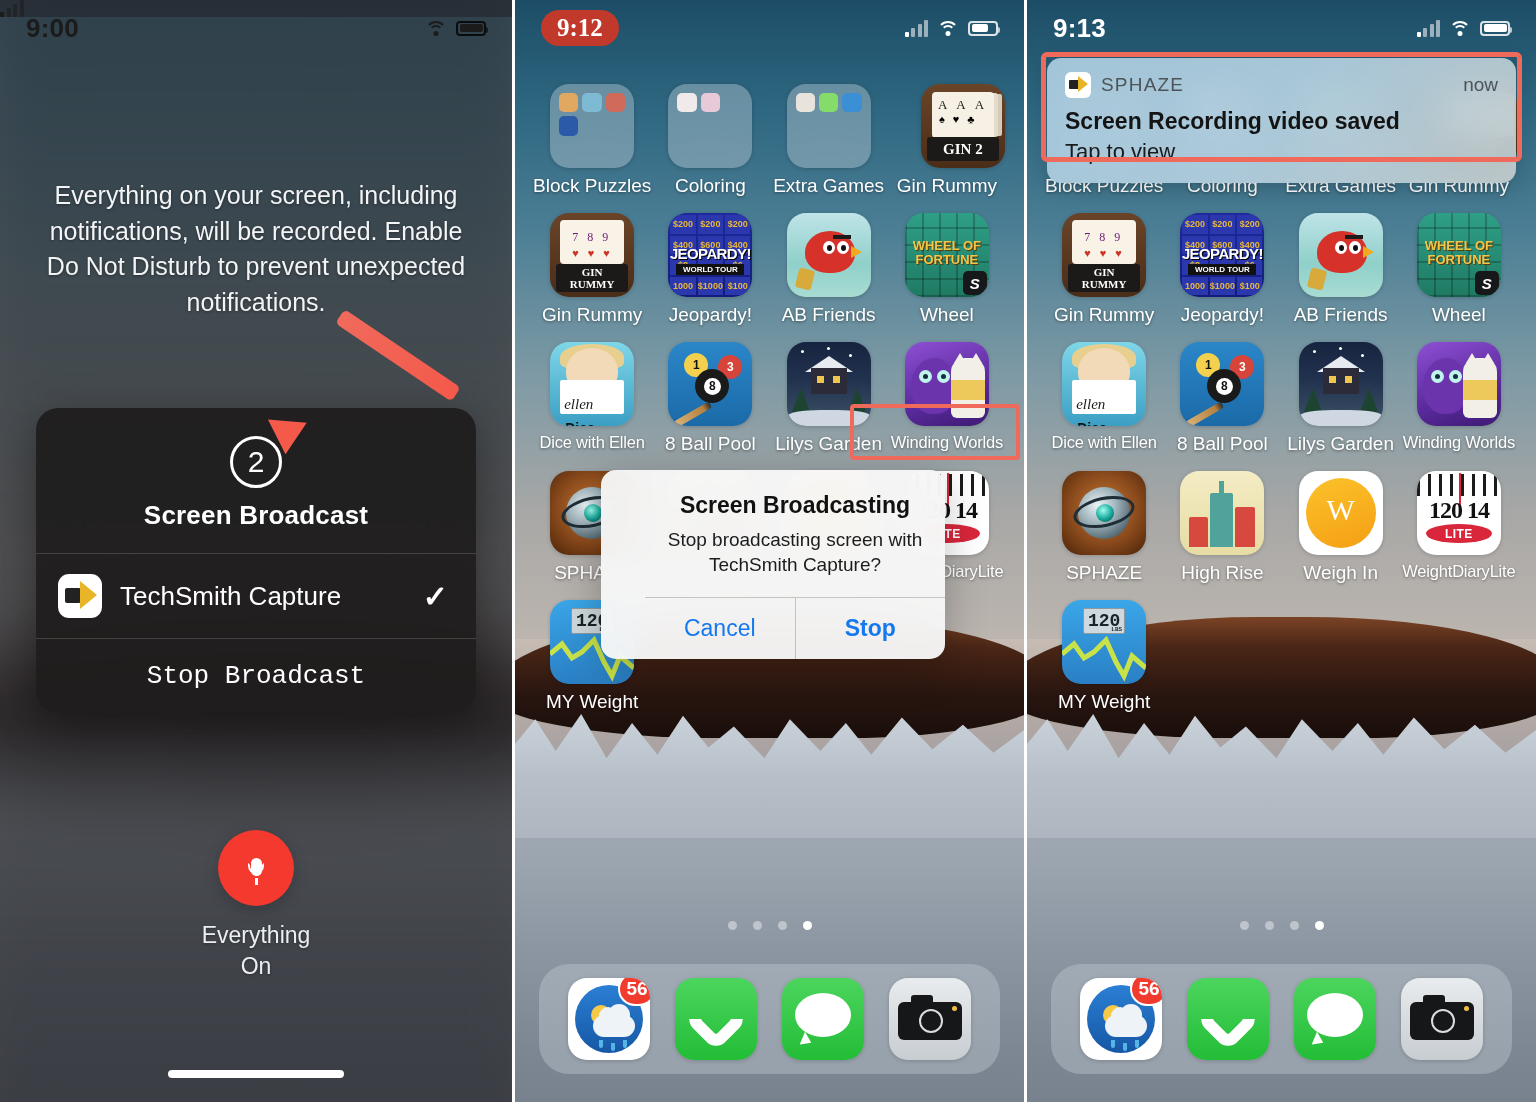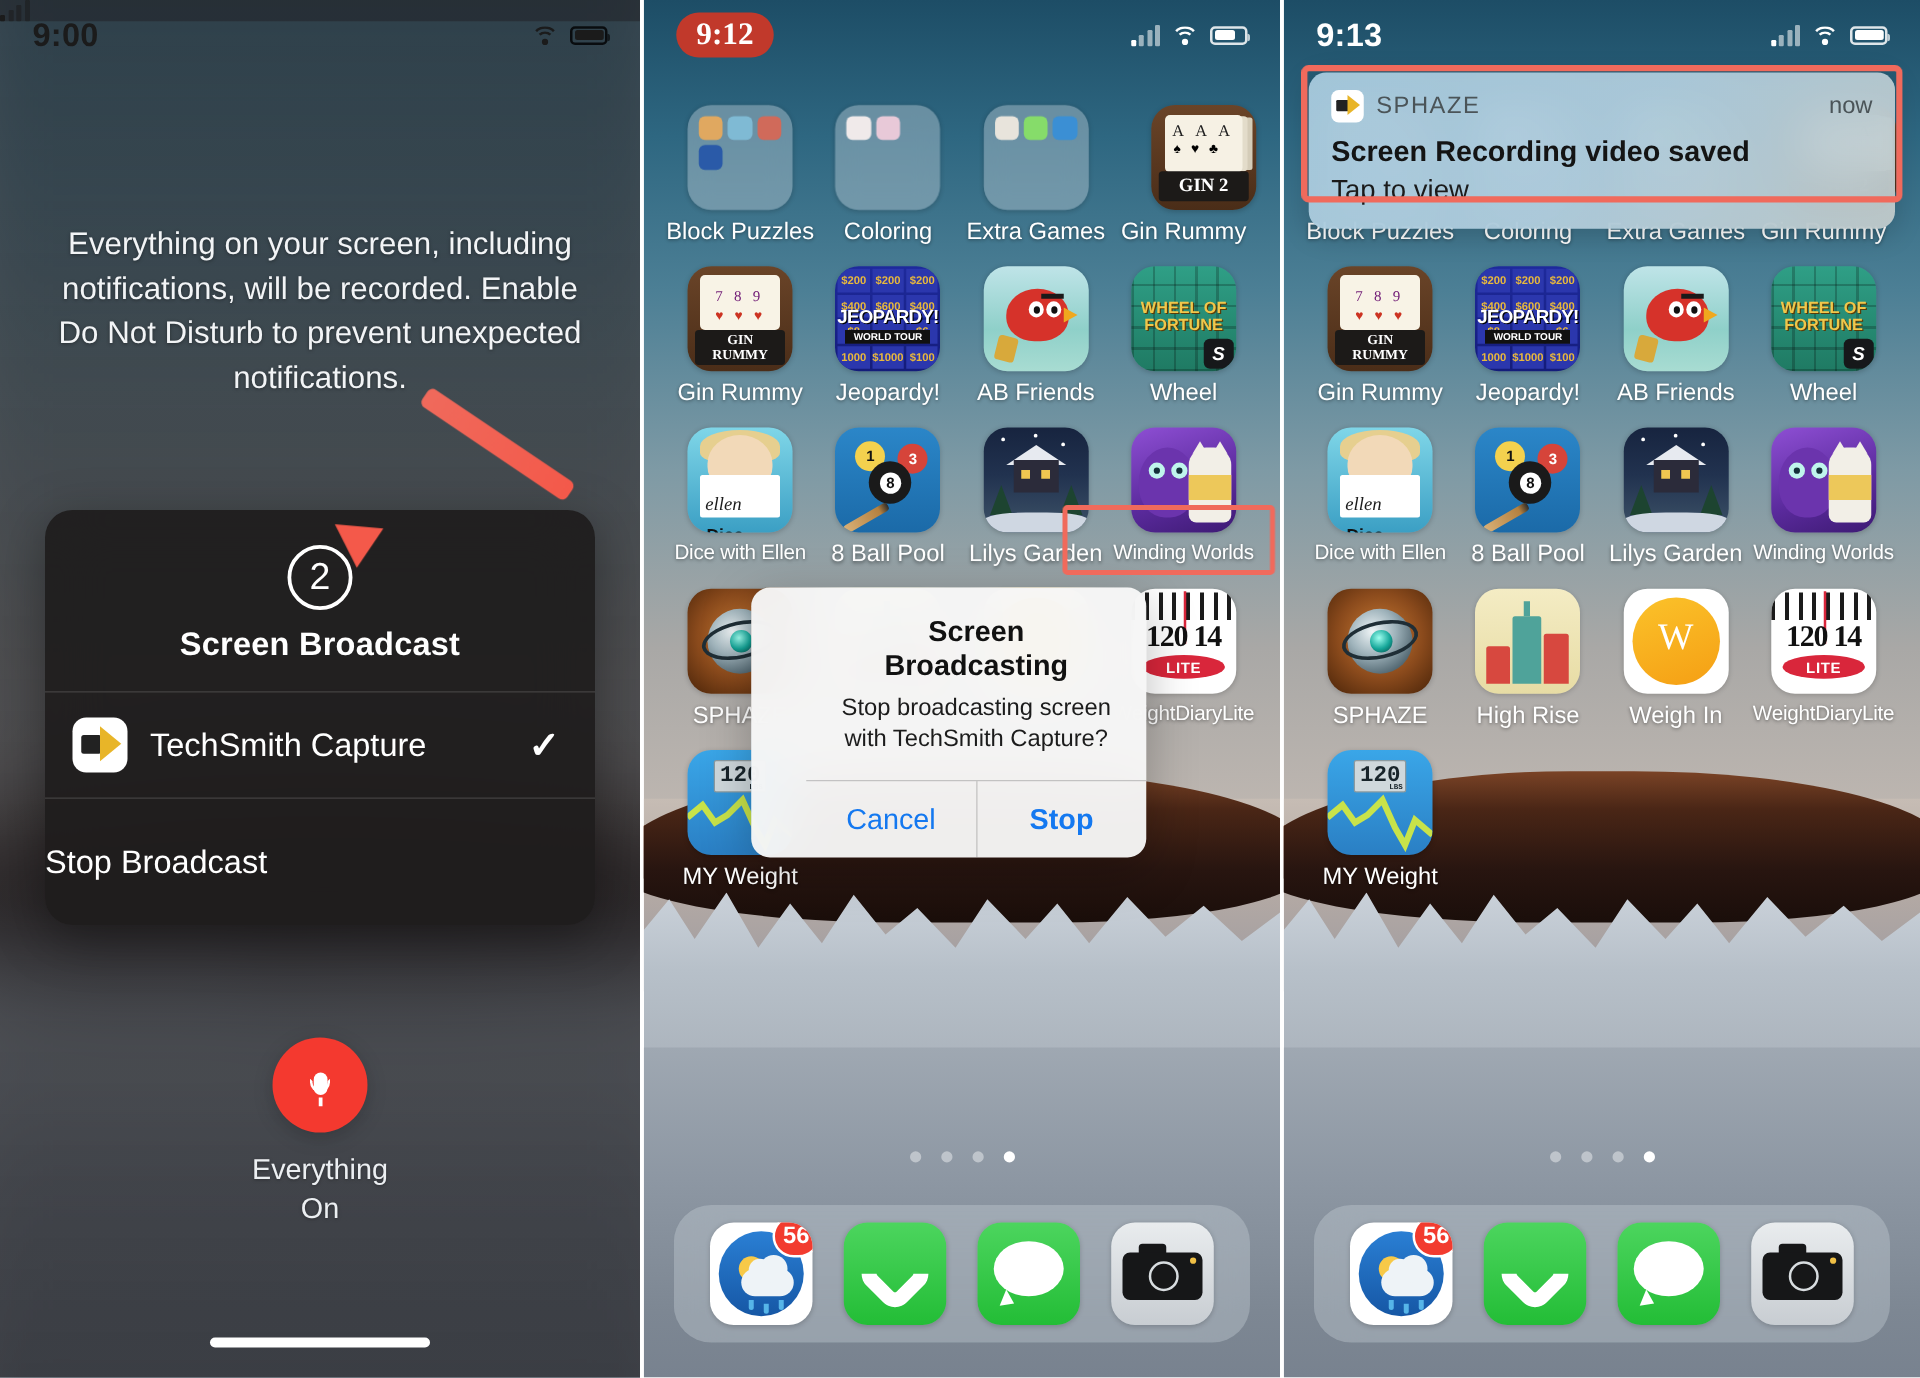--- a/index.html
+++ b/index.html
@@ -110,22 +110,22 @@
     display:flex; align-items:center; justify-content:center;
     color:#fff; font-size:30px; font-weight:500; margin: 0 auto 12px;
   }
   .bp-title { color:#fff; font-size:26px; font-weight:700; letter-spacing:.2px; }
   .bp-row {
     display:flex; align-items:center; gap:18px; padding: 20px 22px;
     border-top: 1px solid rgba(255,255,255,.16);
   }
   .bp-row .label { flex:1; color:#fff; font-size:26px; }
   .bp-check { color:#fff; font-size:30px; font-weight:600; margin-right:6px; }
-  .bp-stop { padding: 35px 0; text-align:left; color:#fff; font-size:26px;
-    border-top: 1px solid rgba(255,255,255,.16); }
+  .bp-stop { padding: 22px 0; text-align:center; color:#fff; font-size:26px;
+    border-top: 1px solid rgba(255,255,255,.16); font-family: Liberation Mono, monospace; }
 
   
   .ts-icon { width: 44px; height: 44px; border-radius: 11px; background:#fff;
     position:relative; overflow:hidden; flex: 0 0 auto; }
   .ts-icon .cam { position:absolute; left:7px; top:14px; width:16px; height:15px;
     background:#222; border-radius:2px; }
   .ts-icon .beam { position:absolute; left:22px; top:7px; width:0; height:0;
     border-top: 14px solid transparent; border-bottom: 14px solid transparent;
     border-left: 17px solid #e8b528; }
 
@@ -334,21 +334,21 @@
   .camapp .body { position:absolute; left:9px; top:24px; right:9px; height:38px;
     background:#161718; border-radius:6px; }
   .camapp .hump { position:absolute; left:22px; top:17px; width:22px; height:10px;
     background:#161718; border-radius:3px 3px 0 0; }
   .camapp .lens { position:absolute; left:30px; top:31px; width:24px; height:24px;
     border:2.5px solid #d8dde0; border-radius:50%; }
   .camapp .led { position:absolute; right:14px; top:28px; width:5px;height:5px;background:#f0c045;border-radius:50%;}
 
   
   .alert {
-    position:absolute; left:86px; width: 316px; top: 470px; z-index: 50;
+    position:absolute; left:86px; width: 344px; top: 470px; z-index: 50;
     background: rgba(247,247,247,.96); border-radius: 15px; overflow:hidden;
     backdrop-filter: blur(18px); box-shadow: 0 10px 40px rgba(0,0,0,.25); padding-left: 44px;
   }
   .alert .body { padding: 22px 22px 20px; text-align:center; }
   .alert .t { font-size: 23px; font-weight: 700; color:#111; margin-bottom: 8px; }
   .alert .m { font-size: 19px; color:#1c1c1c; line-height:1.32; }
   .alert .btns { display:flex; border-top: 1px solid rgba(60,60,67,.26); }
   .alert .btn { flex:1; text-align:center; padding: 17px 0; font-size:23px; color:#1478f0; }
   .alert .btn.cancel { border-right: 1px solid rgba(60,60,67,.26); }
   .alert .btn.stop { font-weight:700; }

